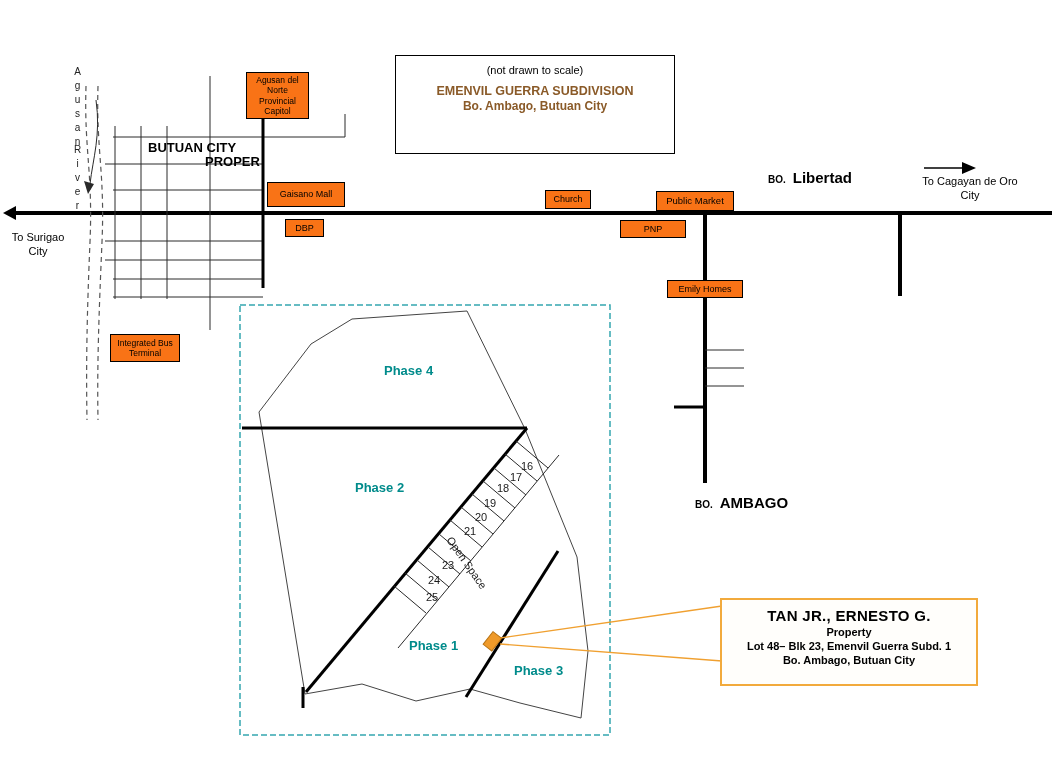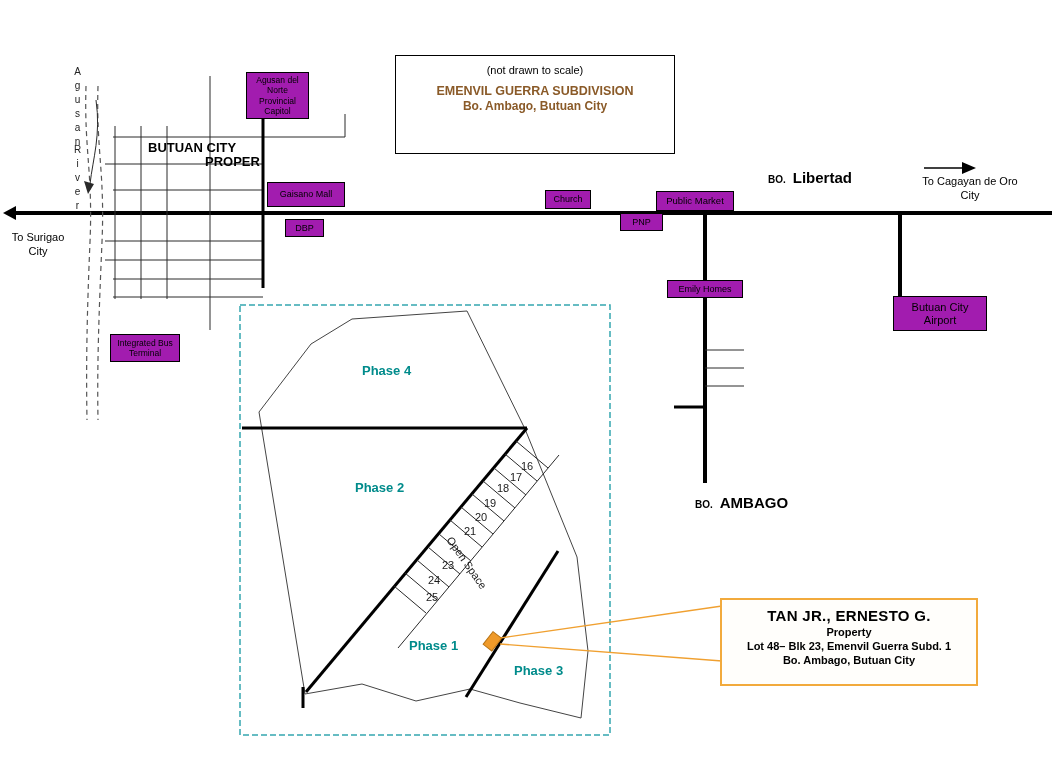--- a/index.html
+++ b/index.html
@@ -10,21 +10,21 @@
   svg{position:absolute;left:0;top:0;}
   .thin{stroke:#2a2a2a;stroke-width:1;fill:none;}
   .thick{stroke:#000;stroke-width:4;fill:none;}
   .thick2{stroke:#000;stroke-width:3;fill:none;}
   .dashed{stroke:#555;stroke-width:1.2;fill:none;stroke-dasharray:5 4;}
   .teal-dash{stroke:#35a7b0;stroke-width:1.5;fill:none;stroke-dasharray:6 3;}
   .orange-line{stroke:#f0a030;stroke-width:1.3;fill:none;}
   .lotnum{font-size:11px;fill:#1a1a1a;text-anchor:middle;font-family:"Liberation Sans",sans-serif;}
   .openspace{font-size:11px;fill:#1a1a1a;font-family:"Liberation Sans",sans-serif;}
   .box{
-    position:absolute;border:1px solid #000;background:#a21caf;
+    position:absolute;border:1px solid #000;background:#f97316;
     display:flex;align-items:center;justify-content:center;text-align:center;
     font-size:9px;line-height:1.18;padding:1px 2px;box-sizing:border-box;
   }
   .lbl{position:absolute;white-space:nowrap;}
   .bold{font-weight:bold;}
   .title-box{
     position:absolute;left:395px;top:55px;width:280px;height:99px;
     border:1px solid #000;background:#fff;text-align:center;box-sizing:border-box;padding-top:7px;
   }
   .title-box .t1{font-size:27px;font-weight:bold;letter-spacing:1px;}
@@ -155,27 +155,26 @@
     <span class="bo-name">AMBAGO</span>
   </div>
 
   <div class="dir" style="left:6px;top:231px;width:64px;">To Surigao City</div>
   <div class="dir" style="left:912px;top:175px;width:116px;">To Cagayan de Oro City</div>
 
   <div class="box" style="left:246px;top:72px;width:63px;height:47px;font-size:8.5px;">Agusan del Norte Provincial Capitol</div>
   <div class="box" style="left:267px;top:182px;width:78px;height:25px;">Gaisano Mall</div>
   <div class="box" style="left:285px;top:219px;width:39px;height:18px;">DBP</div>
   <div class="box" style="left:545px;top:190px;width:46px;height:19px;">Church</div>
-  <div class="box" style="left:620px;top:213px;width:43px;height:18px;">PNP</div>
+  <div class="box" style="left:620px;top:220px;width:66px;height:18px;">PNP</div>
   <div class="box" style="left:656px;top:191px;width:78px;height:20px;font-size:9.5px;">Public Market</div>
   <div class="box" style="left:667px;top:280px;width:76px;height:18px;">Emily Homes</div>
-  <div class="box" style="left:893px;top:296px;width:94px;height:35px;font-size:11px;">Butuan City Airport</div>
   <div class="box" style="left:110px;top:334px;width:70px;height:28px;font-size:8.5px;">Integrated Bus Terminal</div>
 
-  <div class="phase" style="left:362px;top:363px;">Phase 4</div>
+  <div class="phase" style="left:384px;top:363px;">Phase 4</div>
   <div class="phase" style="left:355px;top:480px;">Phase 2</div>
   <div class="phase" style="left:409px;top:638px;">Phase 1</div>
   <div class="phase" style="left:514px;top:663px;">Phase 3</div>
 
   <div class="callout">
     <div class="c1">TAN JR., ERNESTO G.</div>
     <div class="c2">Property</div>
     <div class="c3">Lot 48– Blk 23,  Emenvil Guerra Subd. 1</div>
     <div class="c4">Bo. Ambago, Butuan City</div>
   </div>

